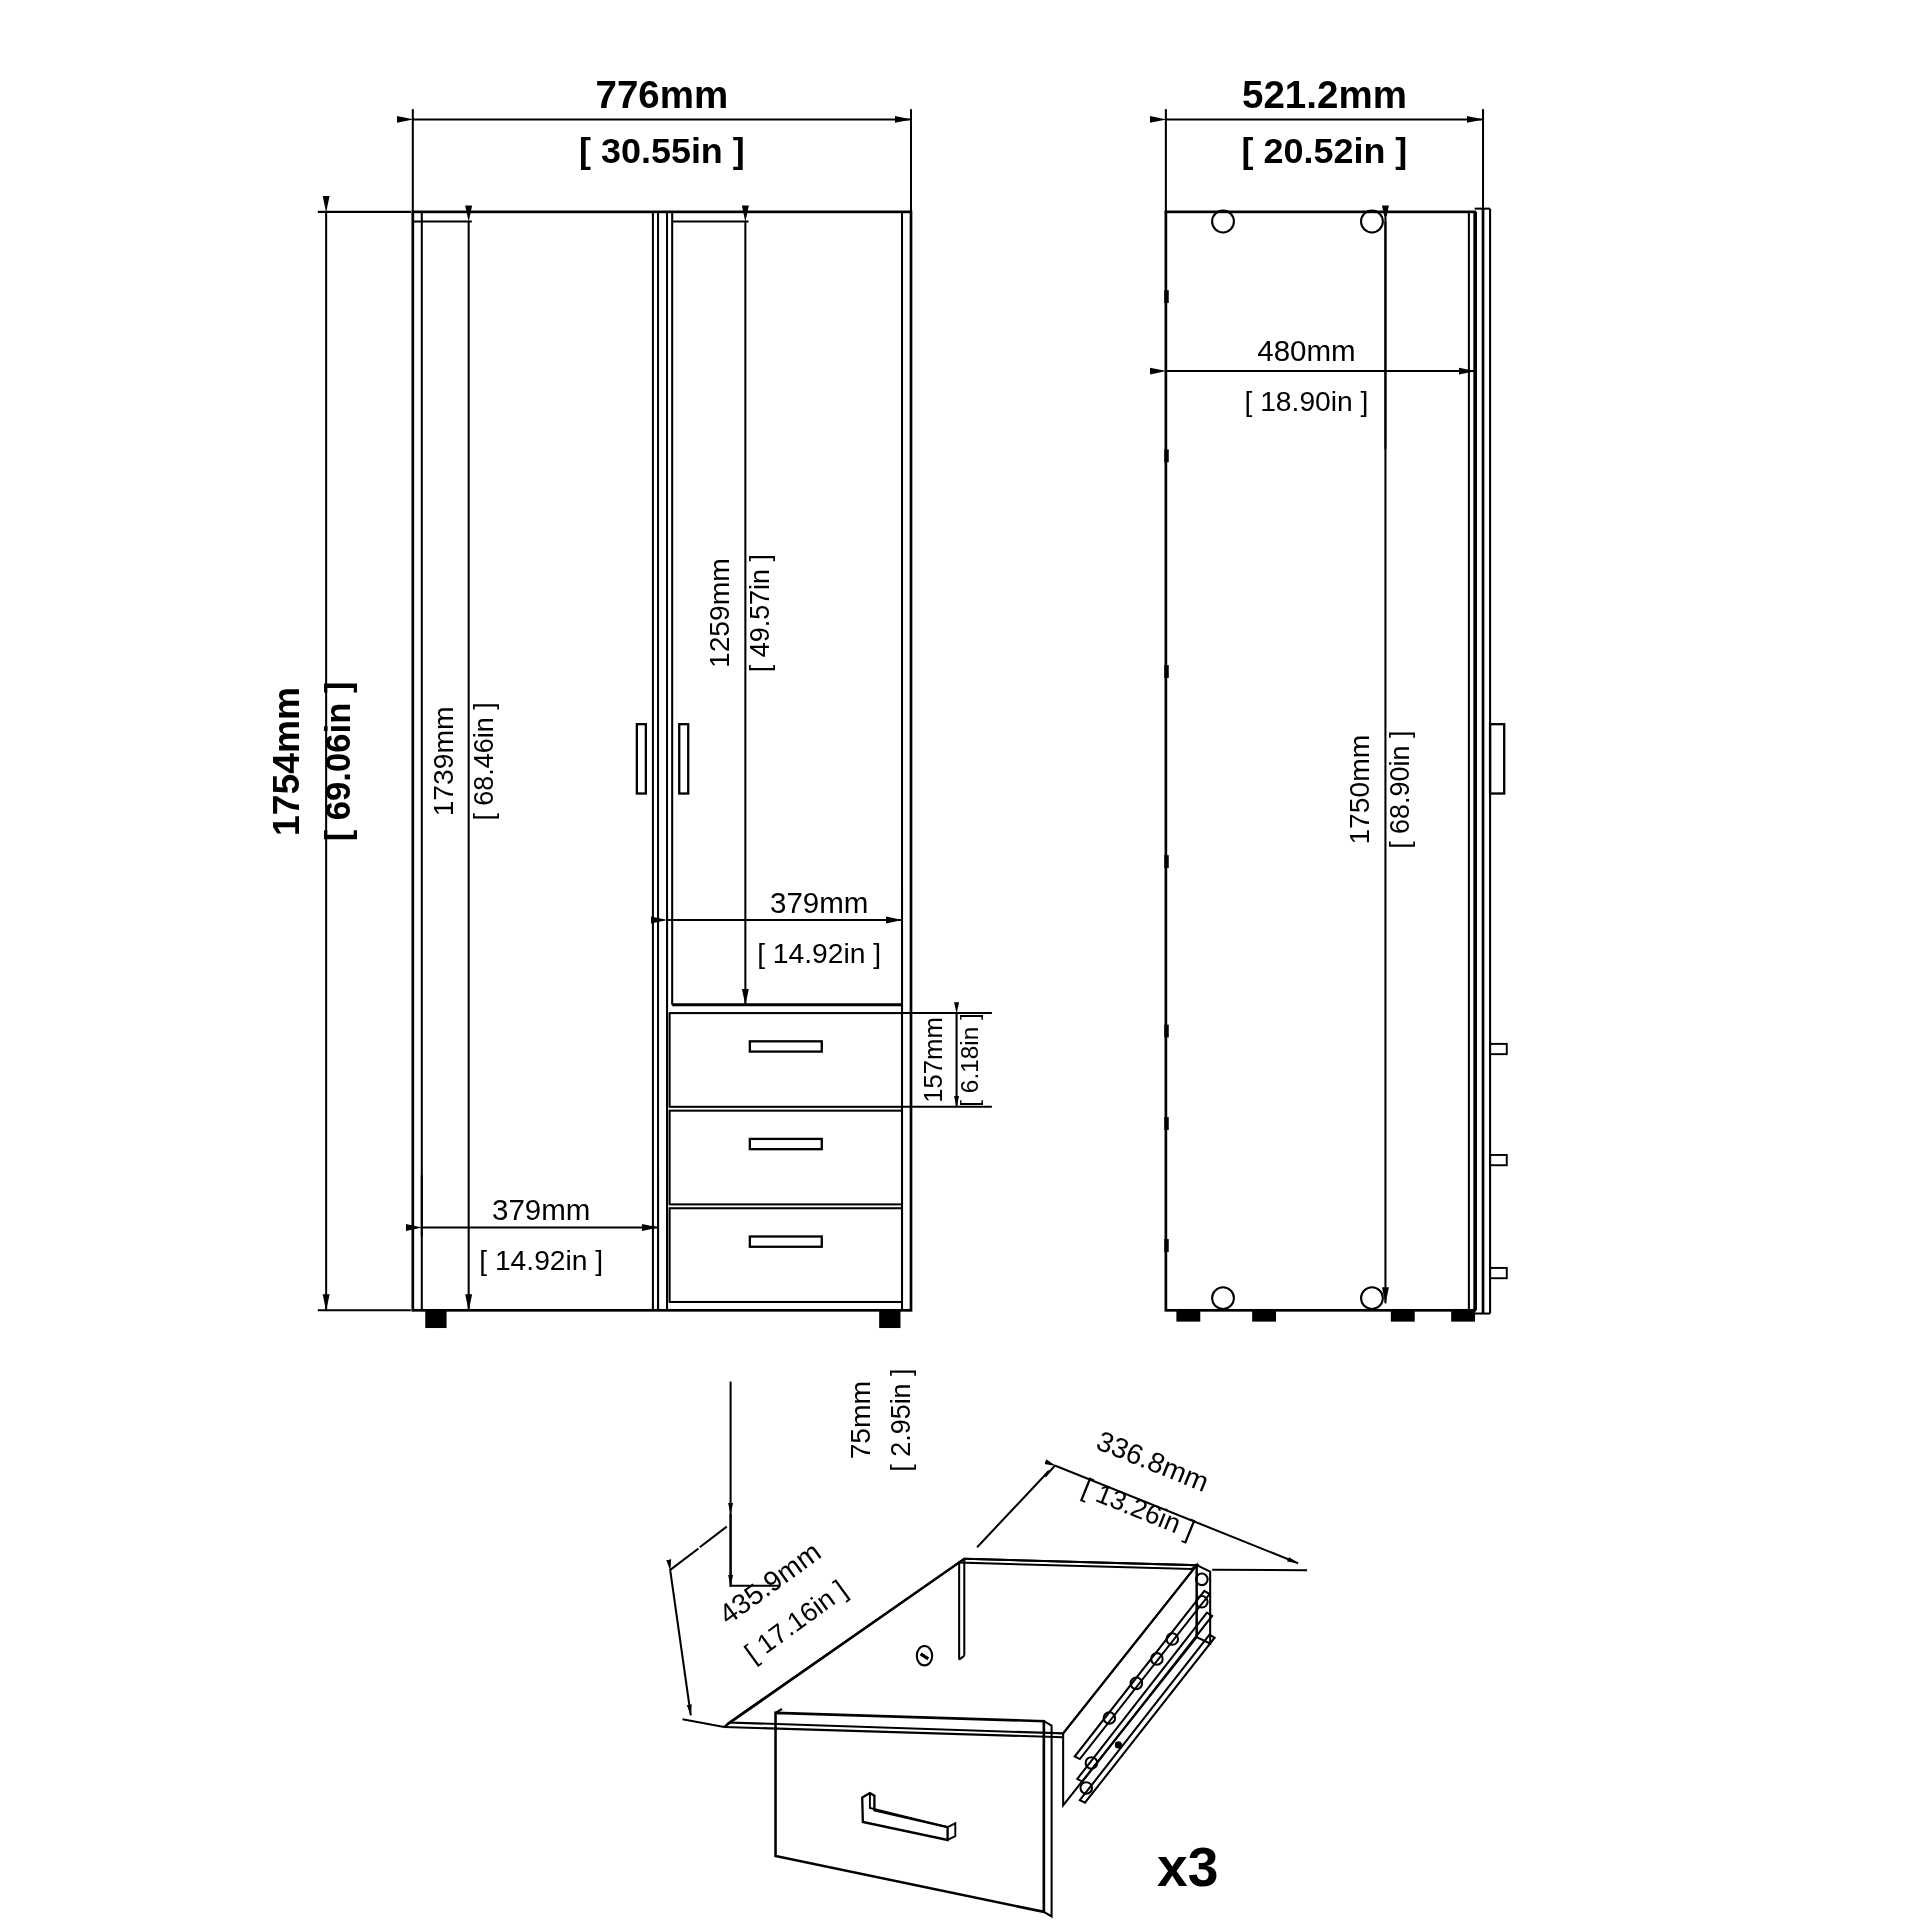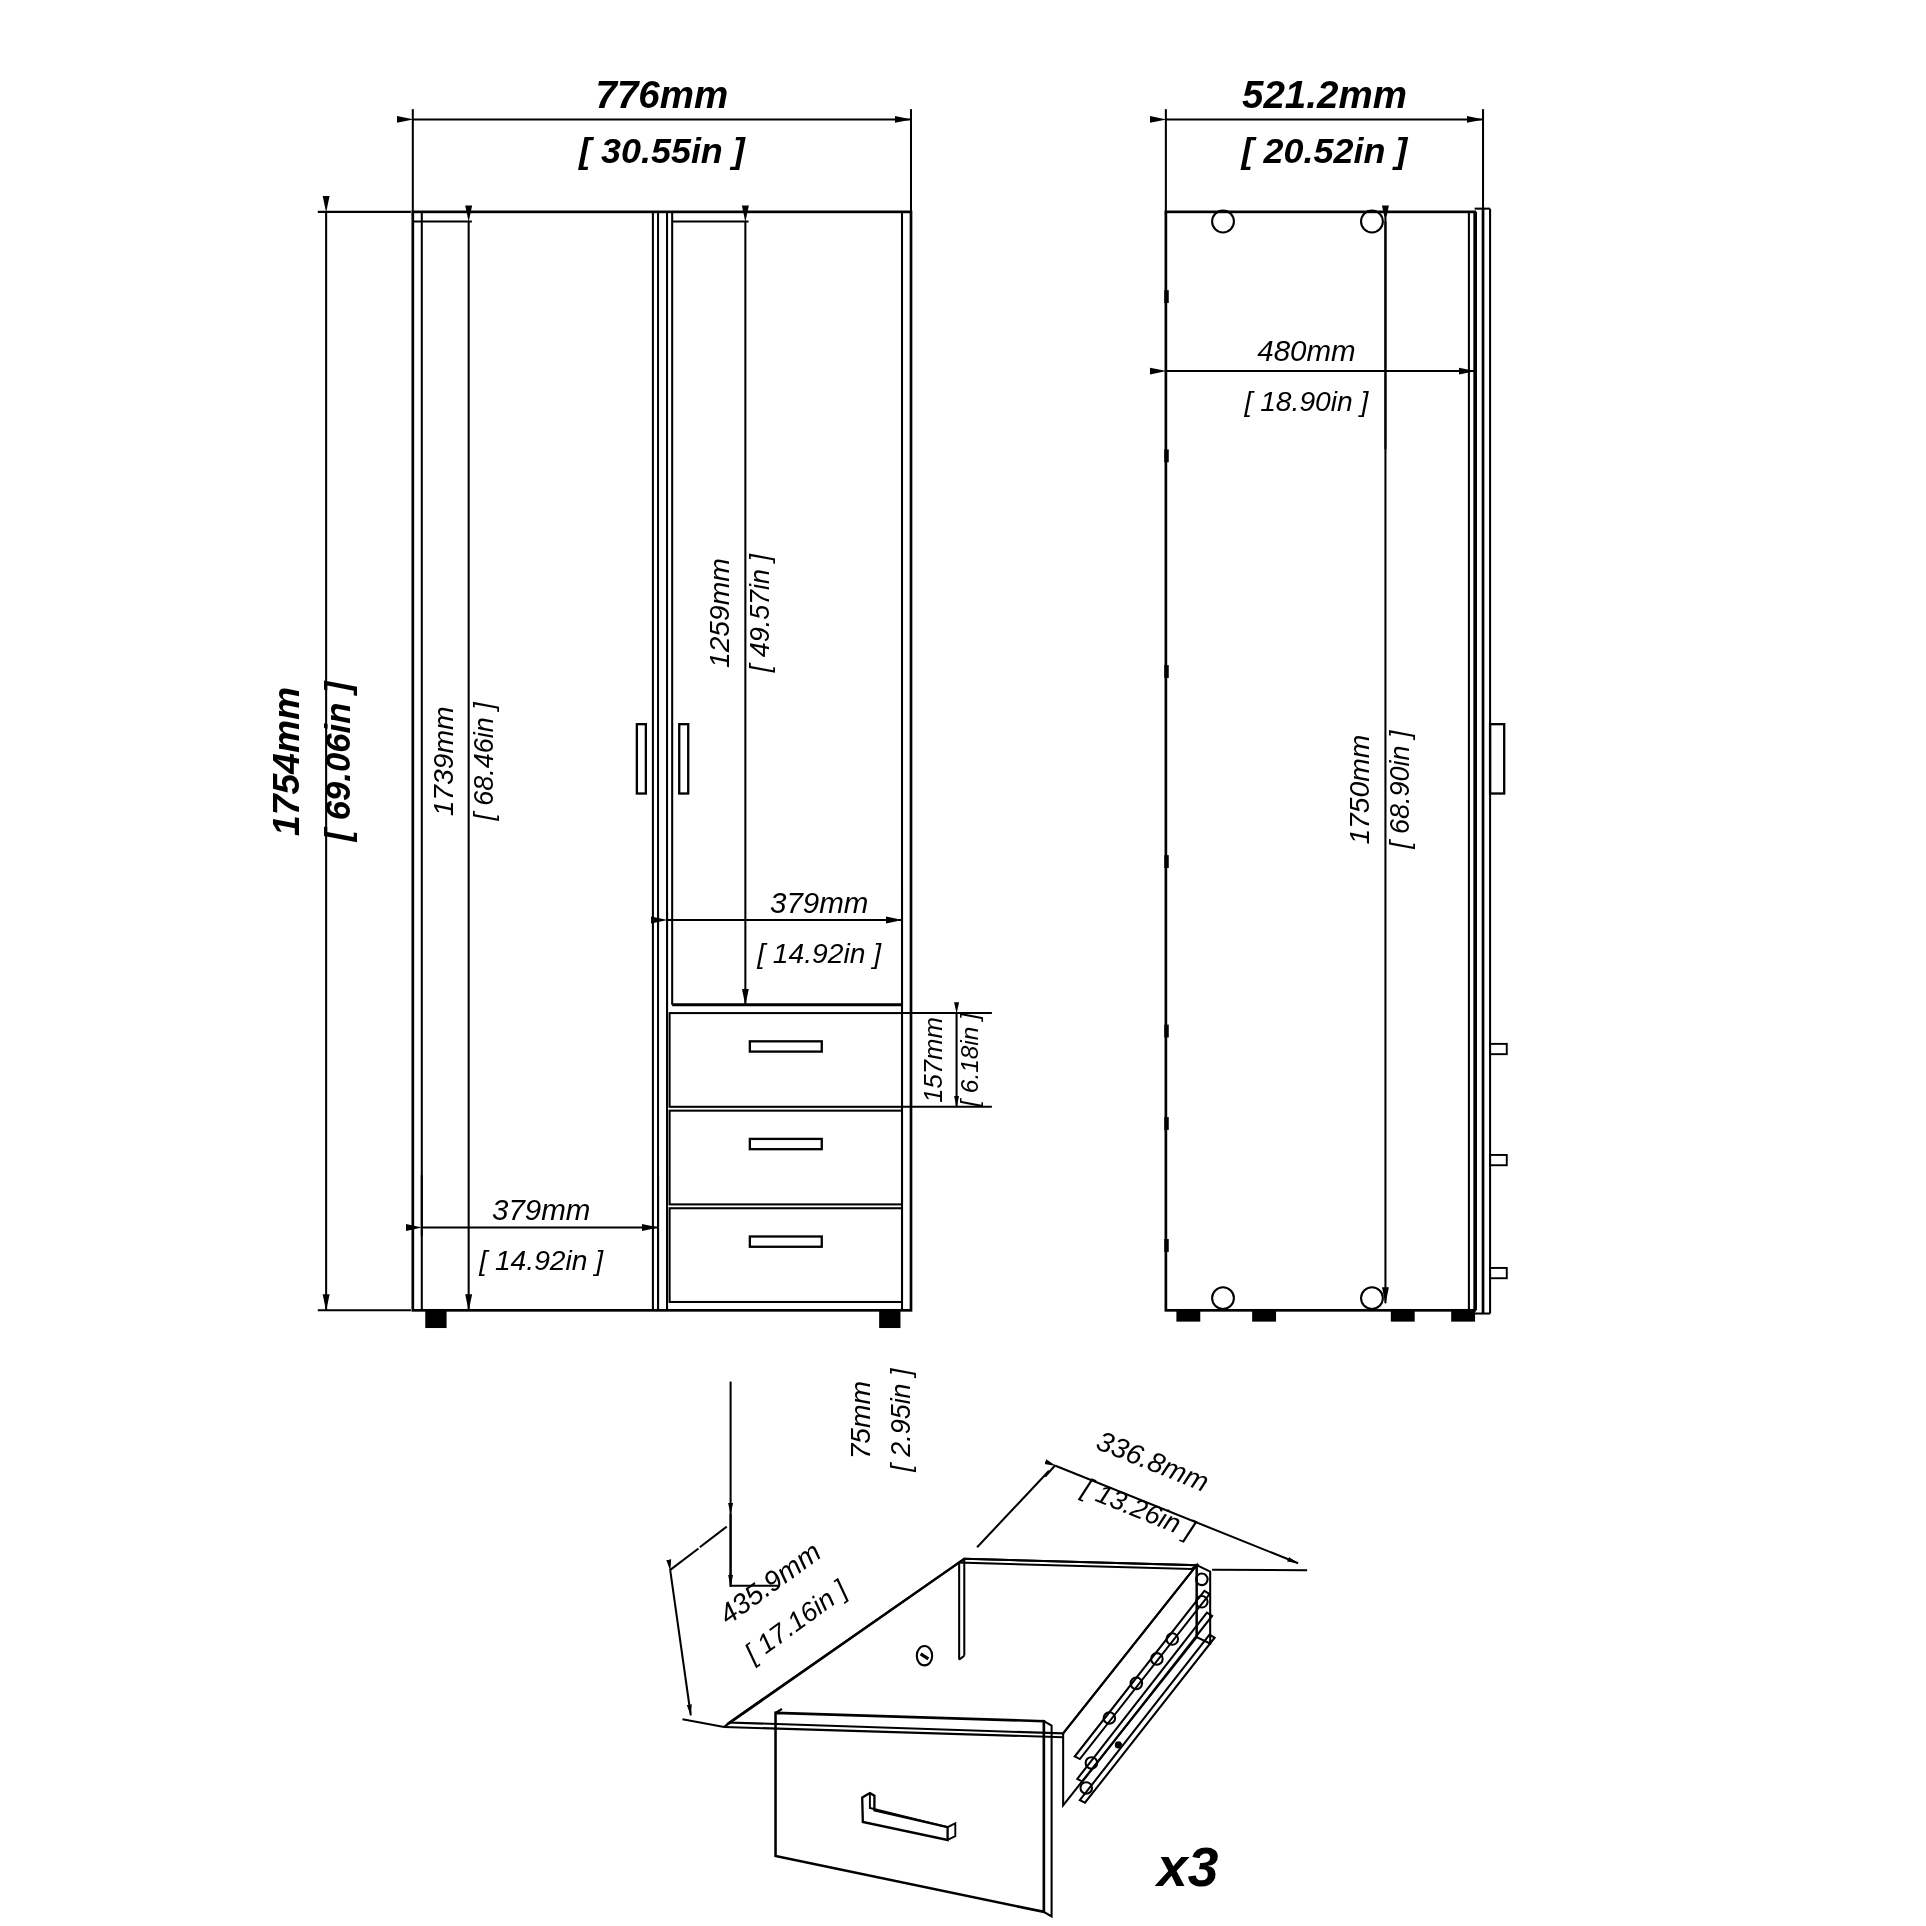--- a/index.html
+++ b/index.html
@@ -1,18 +1,18 @@
 <!DOCTYPE html>
 <html style="font-size:10.3px"><head>
 <meta charset="utf-8">
 <style>
   html,body{margin:0;padding:0;background:#ffffff;}
   body{width:1926px;height:1926px;position:relative;overflow:hidden;
        font-family:"Liberation Sans","DejaVu Sans",sans-serif;color:#000;}
-  #sheet{position:absolute;inset:0;font-style:italic;}
+  #sheet{position:absolute;inset:0;}
   svg{display:block;}
 </style>
 </head>
 <body>
 
 <div id="sheet">
 <svg width="1926" height="1926" viewBox="0 0 3000 3000">
 
   <defs>
     <marker id="ar" markerWidth="26" markerHeight="14" refX="25" refY="7" orient="auto" markerUnits="userSpaceOnUse">

